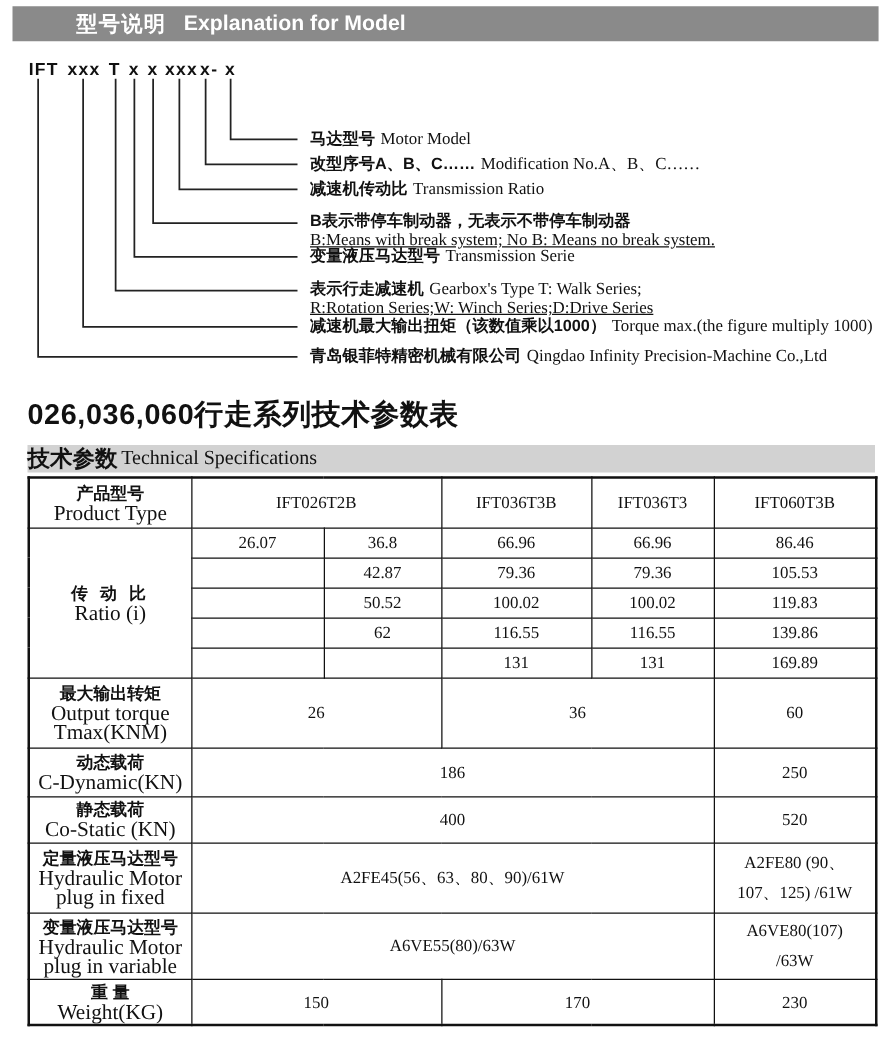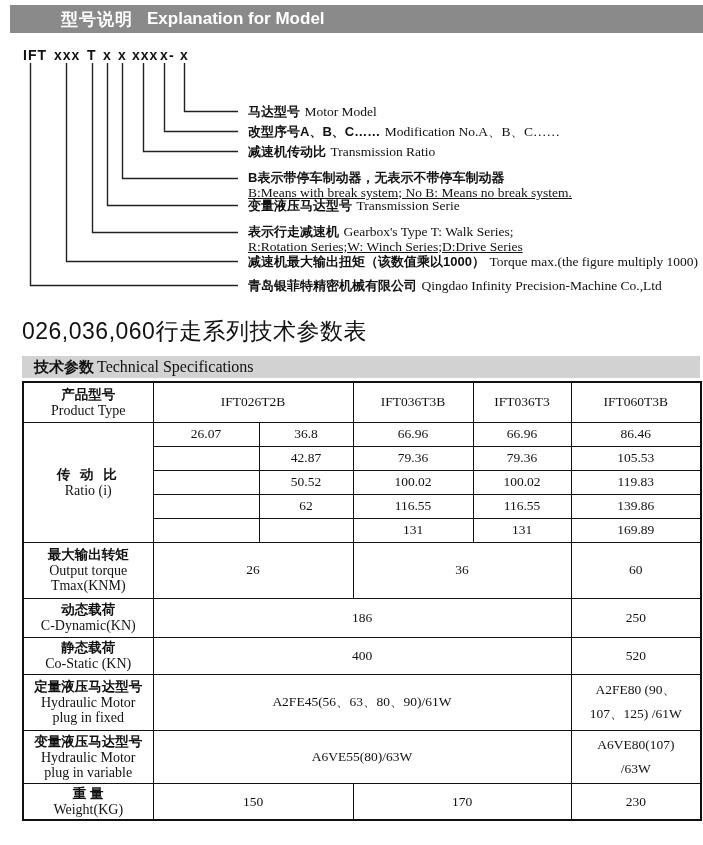--- a/index.html
+++ b/index.html
@@ -21,41 +21,41 @@
        font-family:"Liberation Sans",sans-serif;}
   .legend{position:absolute;left:248px;white-space:nowrap;line-height:14px;}
   .lg-zh{font-size:13px;}
   .lg-en{font-size:13.5px;}
   .li1{top:104px}.li2{top:124px}.li3{top:144px}
   .li4{top:170px}.li5{top:198px}.li6{top:224px}
   .li7{top:254px}.li8{top:278px}
   .block{display:block;margin-top:1px;text-decoration:underline;}
 
   
-  .title{position:absolute;left:22px;top:316px;font-size:23px;font-weight:normal;
+  .title{position:absolute;left:22px;top:316px;font-size:23px;font-weight:bold;
          letter-spacing:0.5px;font-family:"Liberation Sans","DejaVu Sans",sans-serif;}
 
   
   .specsbar{position:absolute;left:22px;top:356px;width:678px;height:22px;
             background:var(--specs-bg,#d2d2d2);display:flex;align-items:center;}
-  .specsbar .s-zh{font-size:15px;margin-left:12px;}
+  .specsbar .s-zh{font-size:18px;}
   .specsbar .s-en{font-size:16px;margin-left:3px;}
 
   
   table.spec{position:absolute;left:22px;top:381px;width:678px;
              border-collapse:collapse;table-layout:fixed;
              border:2.5px solid #111;}
   table.spec td,table.spec th{border:1.5px solid #111;text-align:center;vertical-align:middle;
              font-family:"Liberation Serif","DejaVu Serif",serif;font-size:13.5px;font-weight:normal;
              padding:2px;overflow:hidden;}
   .r-head{height:40px}.r-ratio{height:24px}.r-torque{height:56px}.r-dyn{height:39px}
   .r-stat{height:37px}.r-fix{height:56px}.r-var{height:51px}.r-wt{height:29px}
   .prod{font-weight:bold;font-size:14.5px;}
   .lbl-zh{display:block;font-size:13.5px;line-height:16px;}
-  .lbl-en{display:block;font-size:14px;line-height:15px;}
+  .lbl-en{display:block;font-size:17px;line-height:15px;}
   .ratio-zh{letter-spacing:3px;}
   .left{text-align:left;padding-left:9px;white-space:pre-line;line-height:1.8;}
 </style>
 </head>
 <body>
 
 <div class="page">
 
   <div class="topbar">
     <span class="t-zh zh">型号说明</span>

